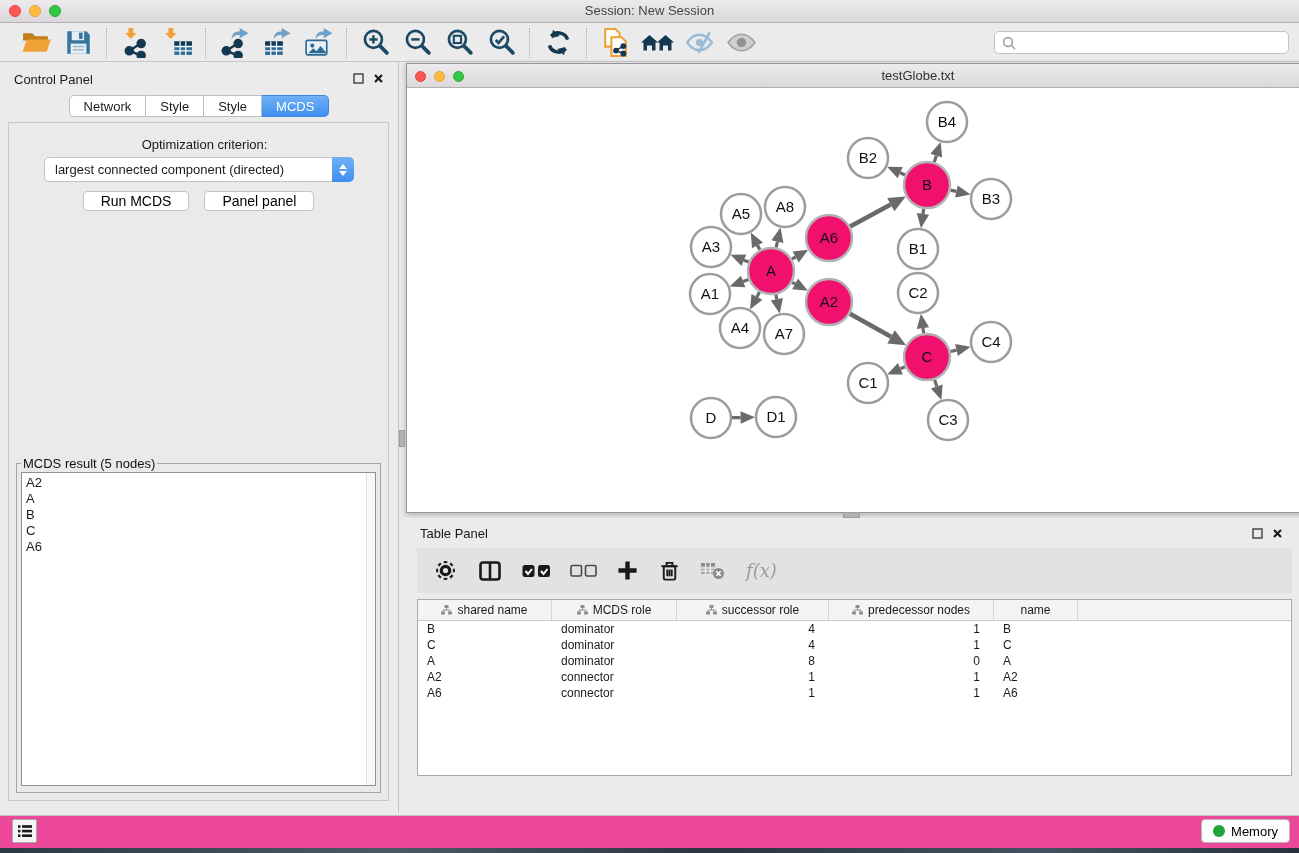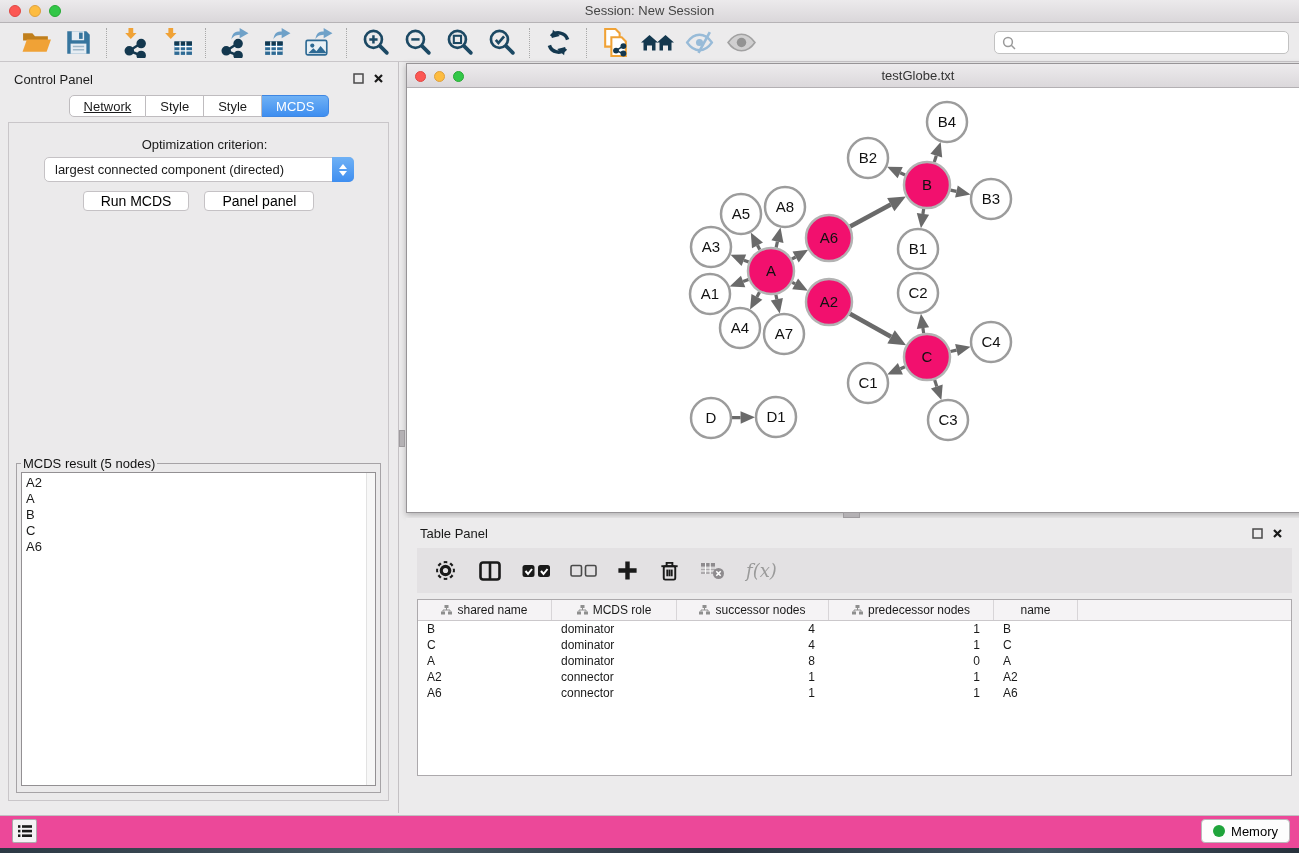--- a/index.html
+++ b/index.html
@@ -34,21 +34,21 @@
 
   
   .control-panel { position:absolute; left:0; top:62px; width:399px; bottom:35px;
                    background:#ECEBEC; border-right:1px solid #C4C1C4; }
   .cp-title { position:absolute; left:14px; top:10px; font-size:13px; color:#1d1d1d; }
   .panel-btns { position:absolute; right:14px; top:11px; display:flex; gap:9px; align-items:center; }
   .cp-tabs { position:absolute; left:0; right:0; top:33px; display:flex; justify-content:center; }
   .seg { display:flex; }
   .seg .tab { height:22px; line-height:21px; padding:0 14px; font-size:13px; background:#FFFFFF;
               border:1px solid #BFBCBF; border-left:none; color:#1a1a1a; }
-  .seg .tab:first-child { border-left:1px solid #BFBCBF; border-radius:5px 0 0 5px;text-decoration:underline; }
+  .seg .tab:first-child { border-left:1px solid #BFBCBF; border-radius:5px 0 0 5px; }
   .seg .tab:last-child { border-radius:0 5px 5px 0; }
   .seg .tab.active { background:linear-gradient(#6FB1F5,#3E8EF0); color:#fff; border-color:#3E86E2; }
   .cp-body { position:absolute; left:8px; right:9px; top:60px; bottom:12px;
              border:1px solid #C9C6C9; background:#EBEAEB; }
   .opt-label { position:absolute; top:14px; left:12px; right:0; text-align:center; font-size:13px; }
   .criterion { position:absolute; top:34px; left:35px; width:310px; height:25px; background:#fff;
                border:1px solid #C5C2C5; border-radius:5px; display:flex; align-items:center; }
   .criterion .val { flex:1; padding-left:10px; font-size:13px; white-space:nowrap; overflow:hidden; }
   .criterion .stepper { width:22px; height:25px; margin:-1px -1px -1px 0; border-radius:0 5px 5px 0;
                background:linear-gradient(#6FB1F5,#3E8EF0); display:flex; flex-direction:column;
@@ -681,21 +681,21 @@
               <span class="icon">
                 <svg width="11" height="10" viewBox="0 0 11 10">
                   <g fill="#8E8E8E">
                     <rect x="3.5" y="0" width="4" height="3"></rect>
                     <rect x="0" y="6.5" width="4" height="3"></rect>
                     <rect x="7" y="6.5" width="4" height="3"></rect>
                   </g>
                   <path d="M5.5 3v2M2 6.5V5h7v1.5" fill="none" stroke="#8E8E8E" stroke-width="1"></path>
                 </svg>
               </span>
-              <span>successor nodes</span>
+              <span>successor role</span>
             </div>
             <div class="th" style="width: 165px;">
               <span class="icon">
                 <svg width="11" height="10" viewBox="0 0 11 10">
                   <g fill="#8E8E8E">
                     <rect x="3.5" y="0" width="4" height="3"></rect>
                     <rect x="0" y="6.5" width="4" height="3"></rect>
                     <rect x="7" y="6.5" width="4" height="3"></rect>
                   </g>
                   <path d="M5.5 3v2M2 6.5V5h7v1.5" fill="none" stroke="#8E8E8E" stroke-width="1"></path>

